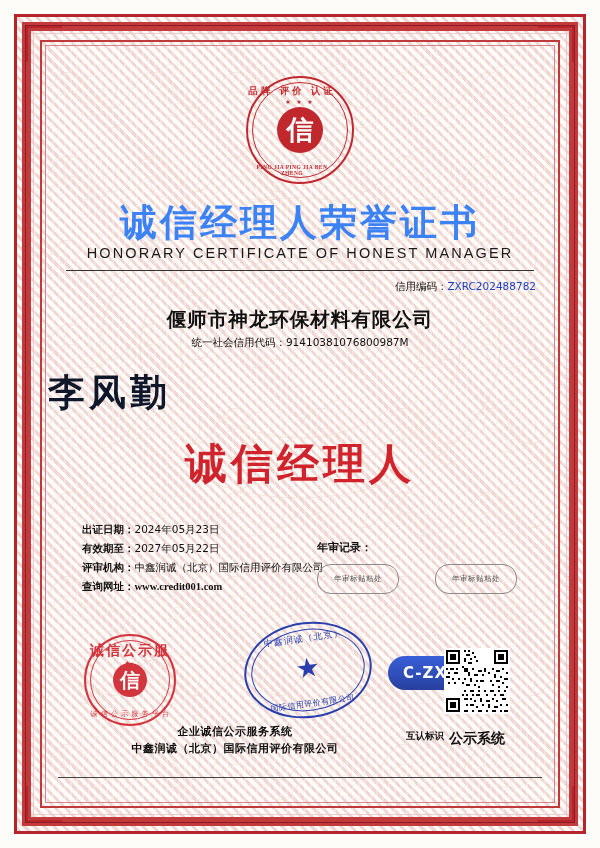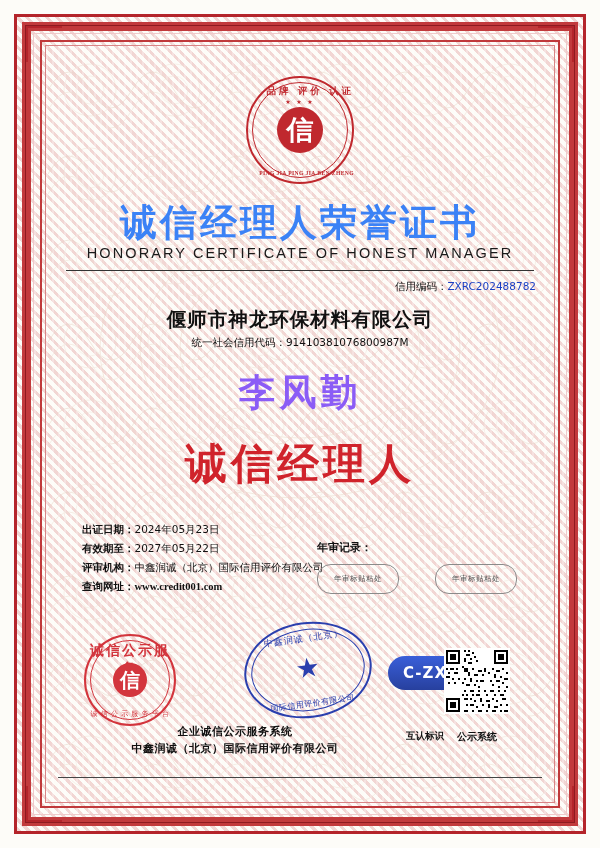--- a/index.html
+++ b/index.html
@@ -151,22 +151,22 @@
     display: flex;
     align-items: center;
     justify-content: center;
     font-size: 27px;
     font-weight: bold;
     font-family: "DejaVu Serif", serif;
     letter-spacing: 0;
   }
   .emblem .arc-top, .emblem .arc-bottom {
     position: absolute;
-    left: 0; right: 0;
-    text-align: right;
+    left: 0; right: 16px;
+    text-align: center;
     color: #c0282e;
     font-weight: bold;
   }
   .emblem .arc-top {
     top: 9px;
     font-size: 9.5px;
     letter-spacing: 3px;
     font-family: "DejaVu Sans", sans-serif;
   }
   .emblem .arc-bottom {
@@ -248,25 +248,25 @@
     font-family: "DejaVu Sans", sans-serif;
     font-size: 10.5px;
     color: #111;
   }
 
   
   .person {
     position: absolute;
     left: 0; right: 0;
     top: 320px;
-    text-align: center;
+    text-align: left;
     font-family: Liberation Mono, monospace;
     font-weight: bold;
     font-size: 37px;
-    color: #8b5cf6;
+    color: #0f172a;
     letter-spacing: 4px;
   }
 
   
   .honor {
     position: absolute;
     left: 0; right: 0;
     top: 388px;
     text-align: center;
     font-family: "DejaVu Serif", serif;
@@ -487,21 +487,21 @@
     left: 340px;
     width: 74px;
     top: 96px;
     font-size: 9.5px;
     font-weight: bold;
   }
   .cap-qr {
     right: 42px;
     width: 66px;
     top: 96px;
-    font-size: 10px;
+    font-size: 14px;
     font-weight: bold;
     margin-left: 8px;
   }
 
   
   .note {
     position: absolute;
     left: 0; right: 0;
     bottom: 6px;
     text-align: center;

